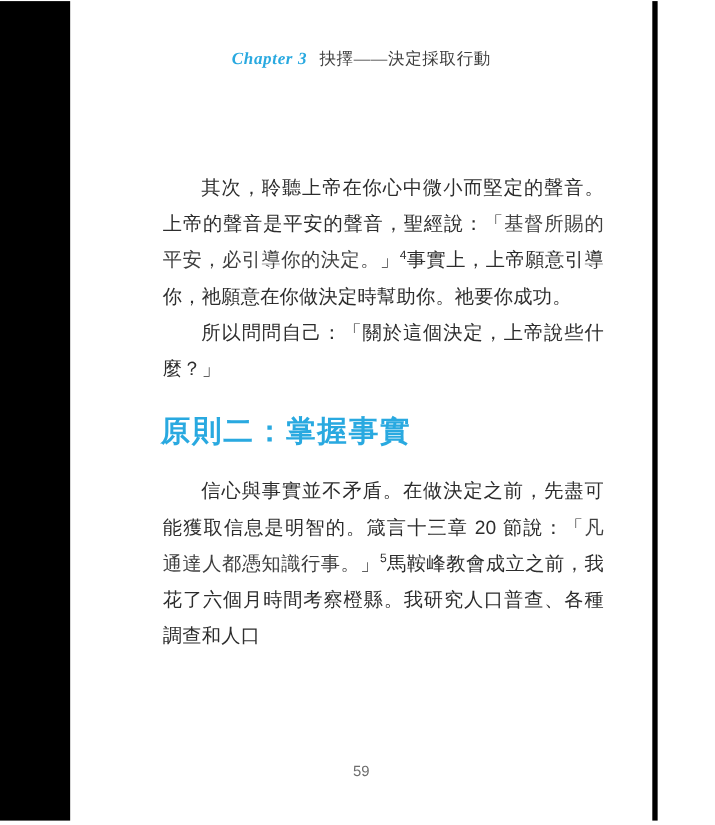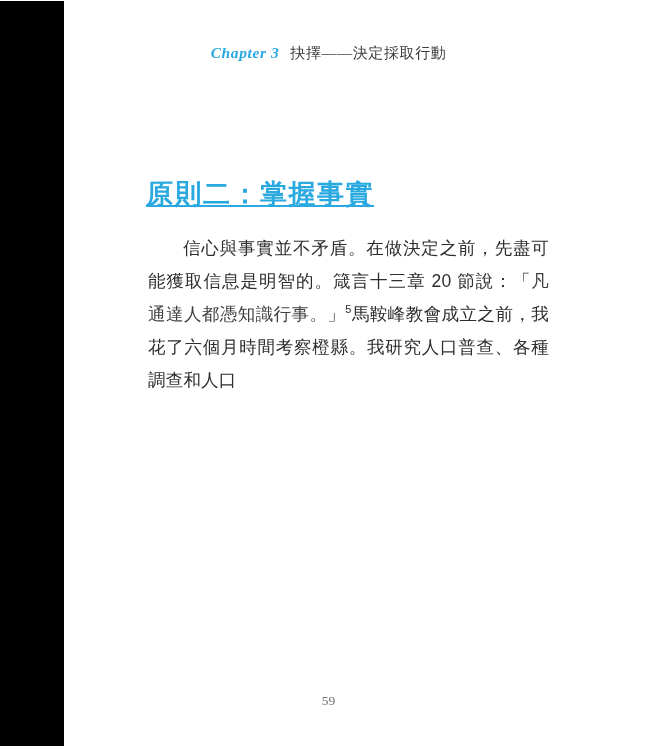--- a/index.html
+++ b/index.html
@@ -6,20 +6,21 @@
   body {
     width: 650px; height: 750px;
     background: #ffffff;
     font-family: "Liberation Sans", sans-serif;
   }
   .stage {
     position: relative;
     width: 566px; height: 750px;
     background: #ffffff;
     overflow: hidden;
+    padding-left: 32px;
   }
   .black-bar {
     position: absolute;
     top: 1px; bottom: 4px;
     background: #000000;
   }
   .black-bar.left  { left: 0;  width: 64px; }
   .black-bar.right { right: 0; width: 57px; }
 
   .page {
@@ -74,49 +75,50 @@
   }
 
   .section-heading {
     margin: 22px 0 20px -2px;
     font-size: 27px;
     line-height: 36px;
     font-weight: bold;
     letter-spacing: 1.5px;
     color: var(--accent_blue, #29a9e0);
     font-family: "Liberation Sans", sans-serif;
-    text-decoration: underline;
   }
 
   .page-number {
     position: absolute;
     top: 693px; left: 0; right: 0;
     text-align: center;
-    font-family: Liberation Serif, serif;
+    font-family: Liberation Sans, sans-serif;
     font-size: 13.5px;
     color: var(--page_number, #6e6e6e);
   }
 </style>
 </head>
 <body>
 
 <div class="stage">
   <div class="black-bar left"></div>
   <div class="black-bar right"></div>
 
   <div class="page">
 
     <div class="running-header">
       <span class="chapter-label">Chapter 3</span><span>抉擇——決定採取行動</span>
     </div>
 
     <div class="text-col">
 
 
+      <p class="para indent"><span>其次，聆聽上帝在你心中微小而堅定的聲音。上帝的聲音是平安的聲音，聖經說：「</span><span class="scripture-quote">基督所賜的平安，必引導你的決定。</span><span>」</span><sup class="footnote-ref">4</sup><span>事實上，上帝願意引導你，祂願意在你做決定時幫助你。祂要你成功。</span></p>
 
+      <p class="para indent"><span>所以問問自己：「關於這個決定，上帝說些什麼？」</span></p>
 
       <h2 class="section-heading">原則二：掌握事實</h2>
 
       <p class="para indent"><span>信心與事實並不矛盾。在做決定之前，先盡可能獲取信息是明智的。箴言十三章 20 節說：「</span><span class="scripture-quote">凡通達人都憑知識行事。</span><span>」</span><sup class="footnote-ref">5</sup><span>馬鞍峰教會成立之前，我花了六個月時間考察橙縣。我研究人口普查、各種調查和人口</span></p>
 
     </div>
 
     <div class="page-number">59</div>
 
   </div>

